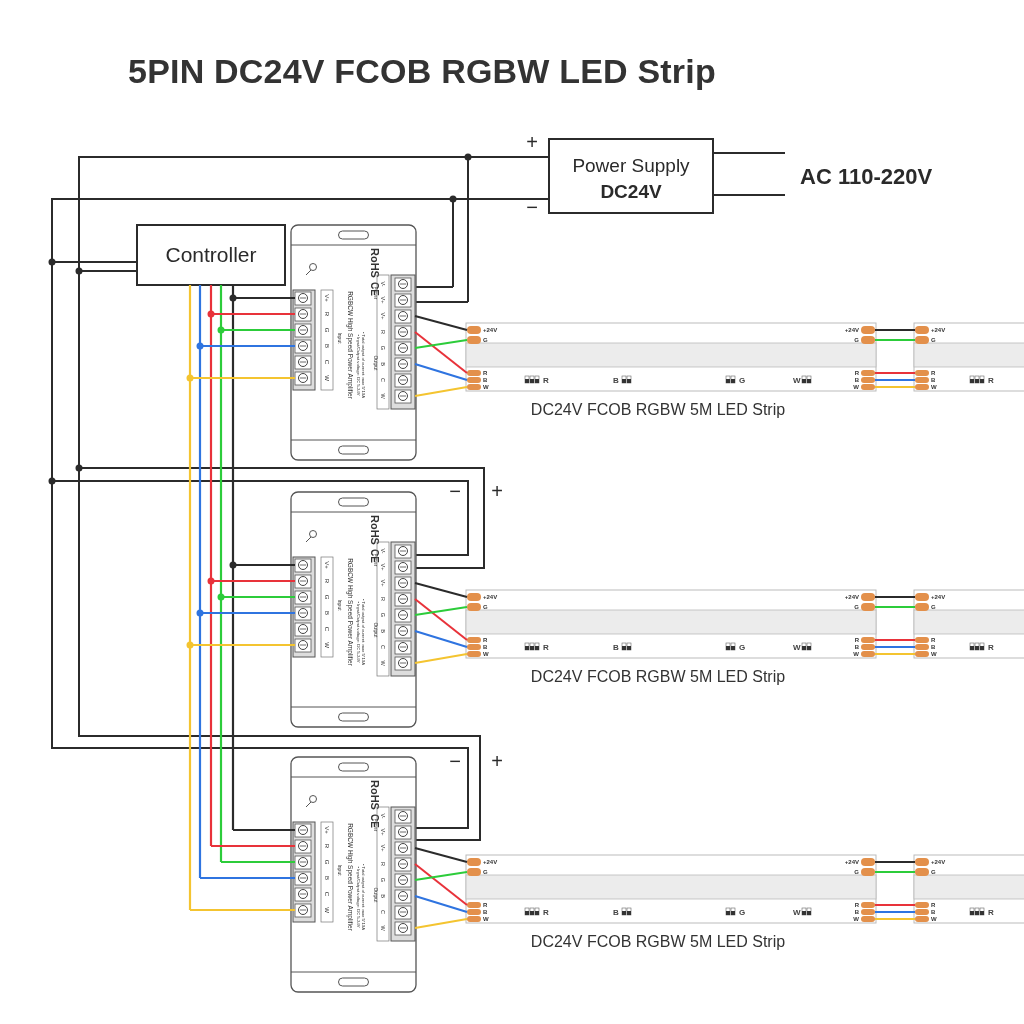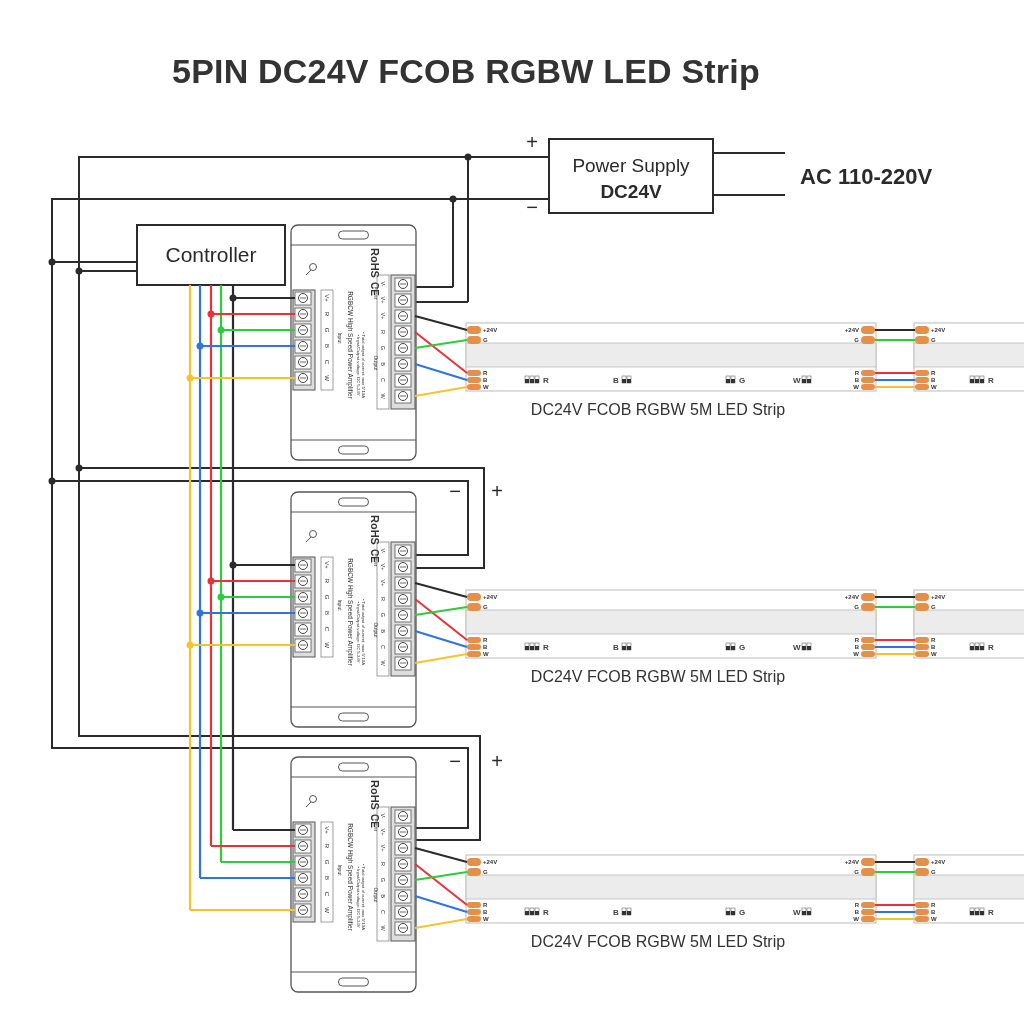--- a/index.html
+++ b/index.html
@@ -1,18 +1,18 @@
 <!DOCTYPE html>
 <html><head>
 <meta charset="utf-8">
 <style>
   html,body{margin:0;padding:0;background:#fff;}
   body{width:1024px;height:1024px;overflow:hidden;font-family:"Liberation Sans",sans-serif;}
   #stage{position:relative;width:1024px;height:1024px;}
-  .title{position:absolute;left:0;top:52px;width:844px;text-align:center;font-size:34px;font-weight:bold;color:#333;letter-spacing:0.2px;padding-left:44px;}
+  .title{position:absolute;left:0;top:52px;width:844px;text-align:center;font-size:34px;font-weight:bold;color:#333;letter-spacing:0.2px;}
   svg{position:absolute;left:0;top:0;}
   .box-label{font-family:"Liberation Sans",sans-serif;fill:#2a2a2a;}
   .strip-caption{font-family:"Liberation Sans",sans-serif;font-size:16px;fill:#333;}
   .pin-text{font-family:"Liberation Sans",sans-serif;font-size:6px;fill:#333;font-weight:bold;}
   .chip-text{font-family:"Liberation Sans",sans-serif;font-size:8px;fill:#444;font-weight:bold;}
   .amp-text{font-family:"Liberation Sans",sans-serif;fill:#333;}
 </style>
 </head>
 <body>
 

